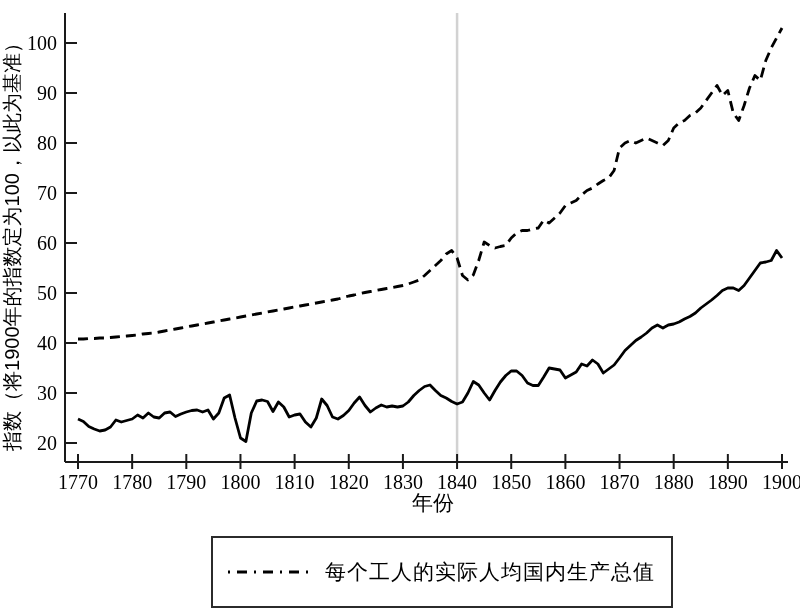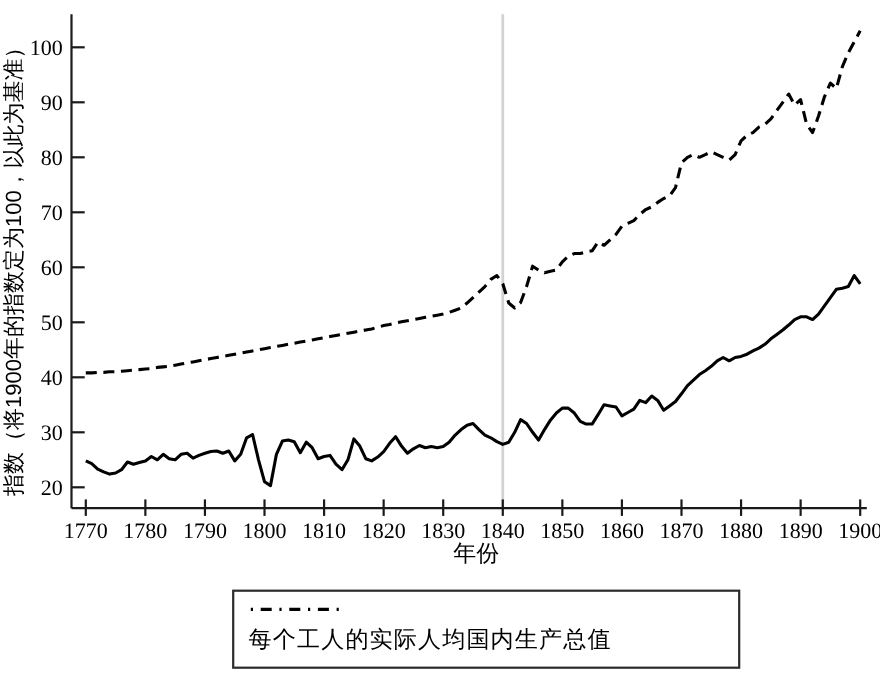--- a/index.html
+++ b/index.html
@@ -10,21 +10,21 @@
   #plot{position:absolute;left:0;top:0;}
   text.tick{font:20px "Liberation Serif", serif;fill:#000;}
   text.axis-label{font:21px "Liberation Sans", sans-serif;fill:#000;}
   text.y-axis-label{font:20px "Liberation Sans", sans-serif;fill:#000;}
   .legend{
     position:absolute;left:211px;top:536px;width:462px;height:72px;
     border:2px solid #2b2b2b;box-sizing:border-box;background:#fff;
     display:flex;flex-direction:column;justify-content:center;gap:7px;
     padding-left:13px;
   }
-  .legend-item{display:flex;align-items:flex-start;gap:9px;flex-direction:column;}
+  .legend-item{display:flex;align-items:center;gap:9px;}
   .legend-label{font-size:21px;color:#000;white-space:nowrap;letter-spacing:1px;}
   .legend-sample{flex:0 0 auto;display:block;}
   .legend-sample line{stroke:#000;stroke-width:3;}
   .legend-sample line.dashed{stroke-dasharray:2 7 10 7;}
 </style>
 </head>
 <body>
 
 <div>
 

